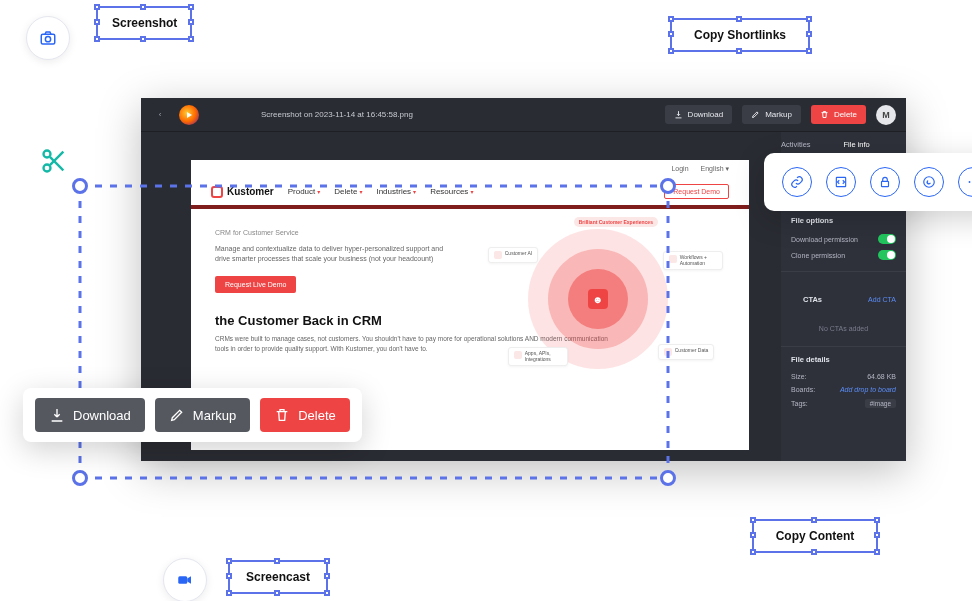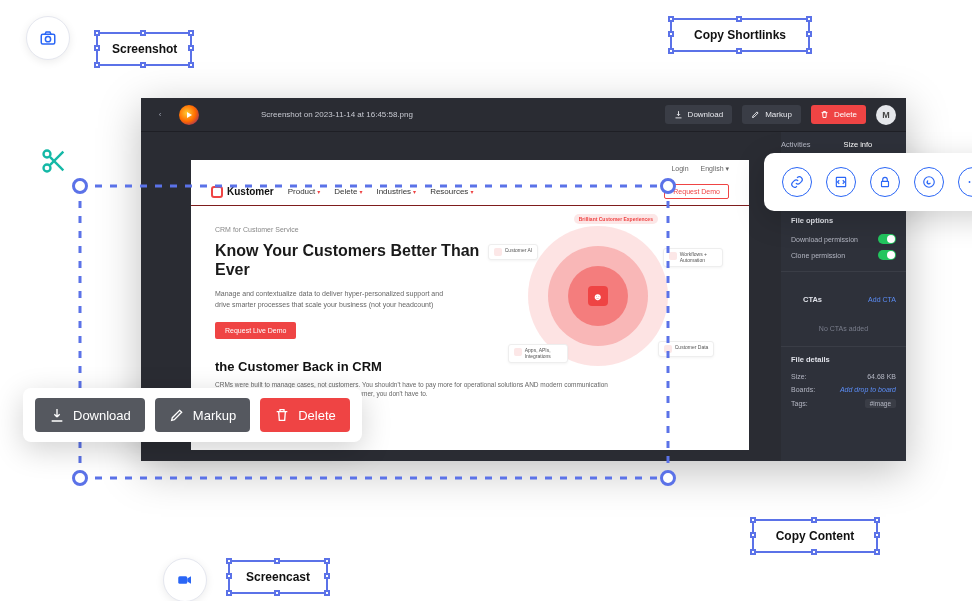--- a/index.html
+++ b/index.html
@@ -109,21 +109,21 @@
     width:100%;
     height: 290px;
     color:#111;
     position:relative;
     overflow:hidden;
     font-size:8px;
   }
 
   
   .k-top { display:flex; justify-content:flex-end; gap:12px; padding:5px 20px; font-size:7px; color:#666; }
-  .k-nav { display:flex; align-items:center; gap:14px; padding:6px 20px; border-bottom:1px solid #7f1d1d; }
+  .k-nav { display:flex; align-items:center; gap:14px; padding:6px 20px; border-bottom:4px solid #7f1d1d; }
   .k-brand { display:flex; align-items:center; gap:4px; font-weight:700; font-size:10px; }
   .k-brand-badge { width:12px;height:12px;border:2px solid #ef4444;border-radius:3px; }
   .k-nav-link { font-size:8px; color:#333; display:flex;align-items:center;gap:2px; }
   .k-nav-link::after { content:"▾"; font-size:6px; color:#ef4444; }
   .k-nav-spacer { flex:1; }
   .k-req { border:1px solid #ef4444; color:#ef4444; padding:3px 8px; font-size:7px; border-radius:2px; }
   .k-hero { display:flex; padding:20px 24px 10px; gap:10px; }
   .k-left { flex:1.2; }
   .k-eyebrow { font-size:7px; color:#888; margin-bottom:8px; }
   .k-title { font-size:16px; font-weight:800; line-height:1.2; margin-bottom:10px; color:#1a1a1a; }
@@ -212,21 +212,21 @@
 </head>
 <body>
 
 <div class="circle-btn" style="left:26px; top:16px;">
   <svg width="18" height="18" viewBox="0 0 24 24" fill="none" stroke="currentColor" stroke-width="2">
       <rect x="3" y="7" width="18" height="13" rx="2"></rect>
       <circle cx="12" cy="13.5" r="3.5"></circle>
       <path d="M8 7l1.5-3h5L16 7"></path>
     </svg>
 </div>
-<div class="callout" style="left:96px; top:32px; width:96px;">
+<div class="callout" style="left:96px; top:6px; width:96px;">
   <span>Screenshot</span>
   <span class="handle tl"></span><span class="handle tr"></span><span class="handle bl"></span><span class="handle br"></span>
   <span class="handle tm"></span><span class="handle bm"></span><span class="handle ml"></span><span class="handle mr"></span>
 </div>
 
 <div class="callout" style="left:670px; top:18px; width:140px;">
   <span>Copy Shortlinks</span>
   <span class="handle tl"></span><span class="handle tr"></span><span class="handle bl"></span><span class="handle br"></span>
   <span class="handle tm"></span><span class="handle bm"></span><span class="handle ml"></span><span class="handle mr"></span>
 </div>
@@ -300,21 +300,20 @@
           <span class="k-nav-link">Product</span>
           <span class="k-nav-link" style="--noarrow:1">Delete</span>
           <span class="k-nav-link">Industries</span>
           <span class="k-nav-link">Resources</span>
           <div class="k-nav-spacer"></div>
           <div class="k-req">Request Demo</div>
         </div>
         <div class="k-hero">
           <div class="k-left">
             <div class="k-eyebrow">CRM for Customer Service</div>
-            <div class="k-title">Know Your Customers Better Than Ever</div>
             <div class="k-body">Manage and contextualize data to deliver hyper-personalized support and drive smarter processes that scale your business (not your headcount)</div>
             <div class="k-cta">Request Live Demo</div>
           </div>
           <div class="k-right">
             <div class="k-tag" style="left:76px; top:-12px;">Brilliant Customer Experiences</div>
             <div class="ripple rip1"></div>
               <div class="ripple rip2"></div>
               <div class="ripple rip3"></div>
             <div class="smiley">☻</div>
             <div class="k-chip" style="left:-10px; top:18px;">
@@ -338,21 +337,21 @@
         <div class="k-sec2">
           <div class="k-sec2-title">the Customer Back in CRM</div>
           <div class="k-sec2-body">CRMs were built to manage cases, not customers. You shouldn't have to pay more for operational solutions AND modern communication tools in order to provide quality support. With Kustomer, you don't have to.</div>
         </div>
       </div>
     </div>
 
     <div class="sidebar">
       <div class="sb-tabs">
         <div class="sb-tab">Activities</div>
-        <div class="sb-tab active">Size info</div>
+        <div class="sb-tab active">File info</div>
       </div>
       <div style="height:48px"></div>
       <div class="sb-section">
         <h4>File options</h4>
         <div class="sb-row">
           <span>Download permission</span>
           <div class="toggle"></div>
         </div>
         <div class="sb-row">
           <span>Clone permission</span>

